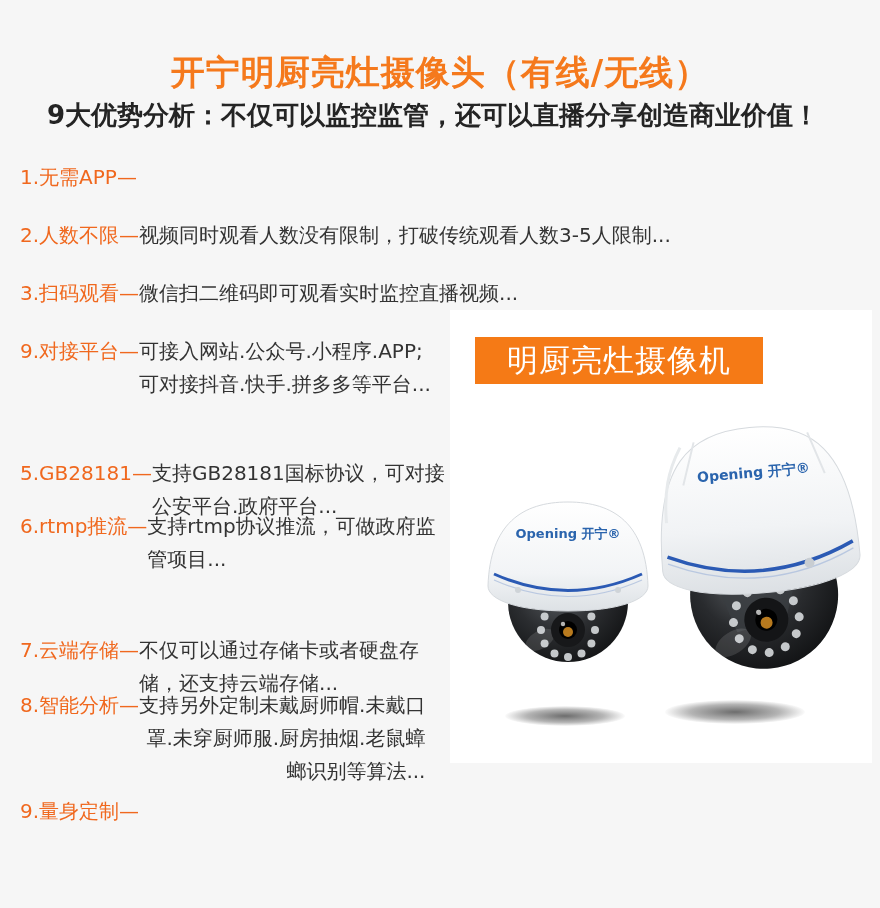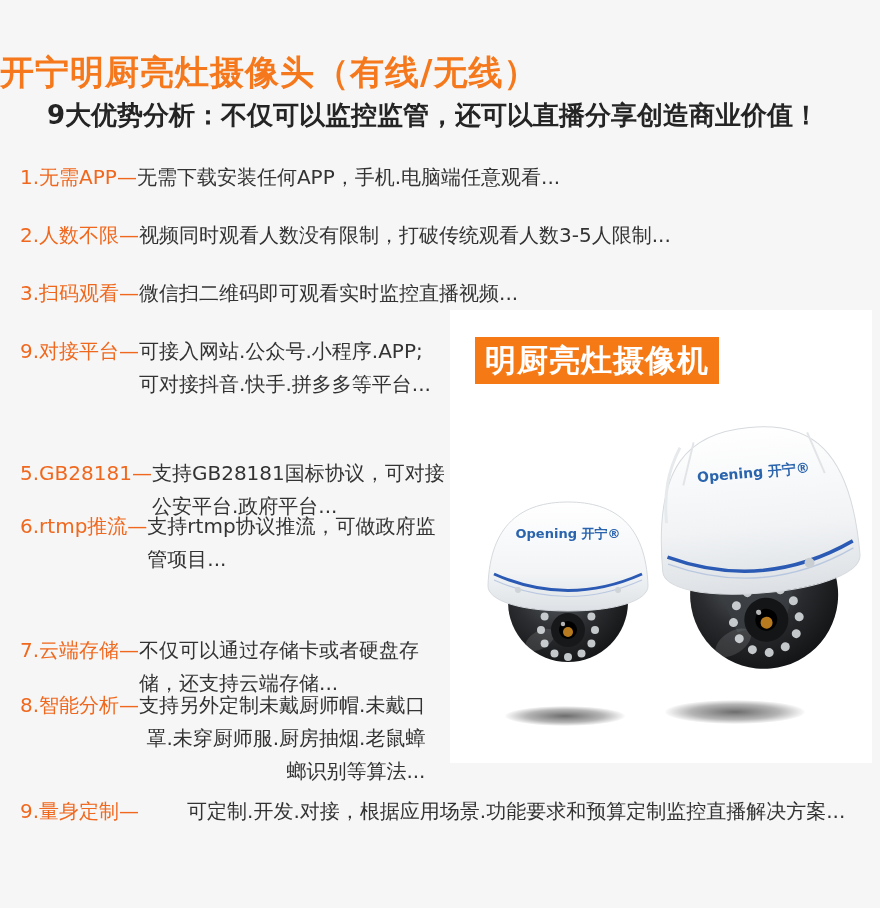--- a/index.html
+++ b/index.html
@@ -11,21 +11,21 @@
   .page {
     position: relative;
     width: 880px;
     height: 908px;
     background: #f6f6f6;
     overflow: hidden;
   }
   .page-title {
     position: absolute;
     top: 50px; left: 0; right: 0;
-    text-align: left;
+    text-align: center;
     font-size: 34px;
     font-weight: bold;
     color: #f5791c;
     letter-spacing: 1px;
   }
   .page-subtitle {
     position: absolute;
     top: 98px; left: 0; right: 14px;
     text-align: center;
     font-size: 26px;
@@ -56,25 +56,25 @@
   .product-panel {
     position: absolute;
     left: 450px; top: 310px;
     width: 422px; height: 453px;
     background: #ffffff;
   }
   .product-banner {
     position: absolute;
     left: 25px; top: 27px;
     height: 47px;
-    padding: 0 10px;
+    padding: 0 32px;
     background: #f57a16;
     color: #ffffff;
     font-size: 31px;
-    font-weight: bold;
+    font-weight: normal;
     display: flex;
     align-items: center;
     letter-spacing: 1px;
   }
   .camera-small {
     position: absolute;
     left: 28px; top: 180px;
     width: 180px; height: 175px;
     z-index: 3;
   }
@@ -97,21 +97,20 @@
 </head>
 <body>
 
 <div class="page">
 
   <div class="page-title">开宁明厨亮灶摄像头（有线/无线）</div>
   <div class="page-subtitle">9大优势分析：不仅可以监控监管，还可以直播分享创造商业价值！</div>
 
   <div class="adv adv-1">
     <span class="adv-label">1.无需APP—</span>
-      <span class="adv-text">无需下载安装任何APP，手机.电脑端任意观看...</span>
   </div>
   <div class="adv adv-2">
     <span class="adv-label">2.人数不限—</span>
       <span class="adv-text">视频同时观看人数没有限制，打破传统观看人数3-5人限制...</span>
   </div>
   <div class="adv adv-3">
     <span class="adv-label">3.扫码观看—</span>
       <span class="adv-text">微信扫二维码即可观看实时监控直播视频...</span>
   </div>
   <div class="adv adv-4">
@@ -135,21 +134,20 @@
 储，还支持云端存储...</span>
   </div>
   <div class="adv adv-8">
     <span class="adv-label">8.智能分析—</span>
       <span class="adv-text">支持另外定制未戴厨师帽.未戴口
 罩.未穿厨师服.厨房抽烟.老鼠蟑
 螂识别等算法...</span>
   </div>
   <div class="adv adv-9">
     <span class="adv-label">9.量身定制—</span>
-      <span class="adv-text">可定制.开发.对接，根据应用场景.功能要求和预算定制监控直播解决方案...</span>
   </div>
 
   <div class="product-panel">
     <div class="product-banner">明厨亮灶摄像机</div>
 
     <div class="cam-shadow cam-shadow-small"></div>
     <div class="cam-shadow cam-shadow-large"></div>
 
     <svg class="camera-small" viewBox="0 0 180 175" xmlns="http://www.w3.org/2000/svg">
       <defs>

